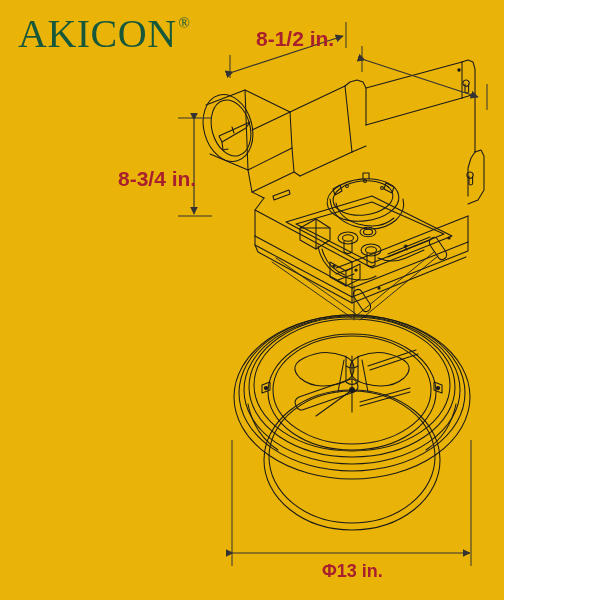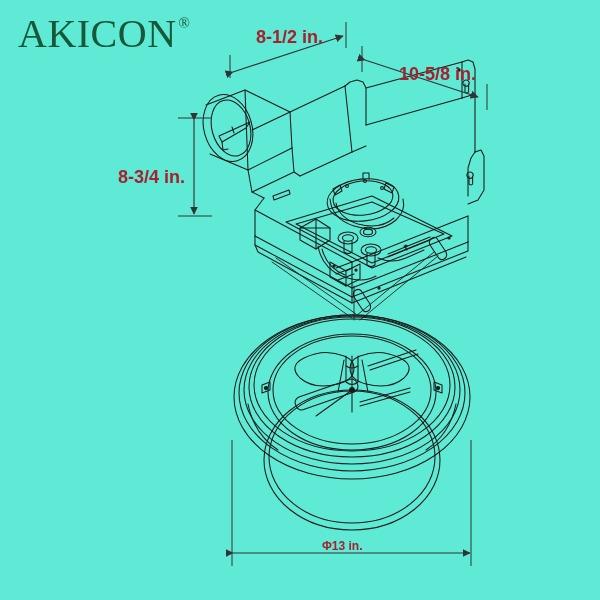--- a/index.html
+++ b/index.html
@@ -6,23 +6,23 @@
   html, body {
     margin: 0;
     padding: 0;
     background: #ffffff;
   }
   body {
     font-family: "Liberation Sans", sans-serif;
   }
   #page {
     position: relative;
-    width: 600px;
+    width: 504px;
     height: 600px;
-    background: #5eead4;
+    background: #eab308;
     overflow: hidden;
   }
   #page svg {
     position: absolute;
     left: 0;
     top: 0;
     width: 600px;
     height: 600px;
   }
   .brand-wrap {
@@ -46,28 +46,28 @@
     font-size: 15px;
     color: #17583a;
     margin-top: 2px;
     margin-left: 2px;
   }
   .dim-label {
     position: absolute;
     color: #a81f2d;
     font-family: "Liberation Sans", sans-serif;
     font-weight: bold;
-    font-size: 18px;
+    font-size: 21px;
     white-space: nowrap;
     user-select: none;
   }
   #dim-label-width   { left: 256px; top: 27px; }
   #dim-label-depth   { left: 399px; top: 64px; }
   #dim-label-height  { left: 118px; top: 167px; }
-  #dim-label-diameter{ left: 322px; top: 539px; font-size: 12px; }
+  #dim-label-diameter{ left: 322px; top: 561px; font-size: 18px; }
 </style>
 </head>
 <body>
 
 <div id="page">
 
   <svg viewBox="0 0 600 600" xmlns="http://www.w3.org/2000/svg">
     <defs>
       <marker id="arrHead" viewBox="0 0 10 10" refX="9.2" refY="5" markerWidth="7" markerHeight="7" orient="auto-start-reverse">
         <path d="M 0 0 L 10 5 L 0 10 z" fill="#333333"></path>
@@ -273,19 +273,18 @@
     </g>
   </svg>
 
   <div class="brand-wrap">
     <span class="brand-text">AKICON</span>
     <span class="brand-reg">®</span>
   </div>
 
   <div class="dim-label" id="dim-label-width">8-1/2 in.</div>
 
-  <div class="dim-label" id="dim-label-depth">10-5/8 in.</div>
 
   <div class="dim-label" id="dim-label-height">8-3/4 in.</div>
 
   <div class="dim-label" id="dim-label-diameter">Φ13 in.</div>
 
 </div>
 
 </body></html>

